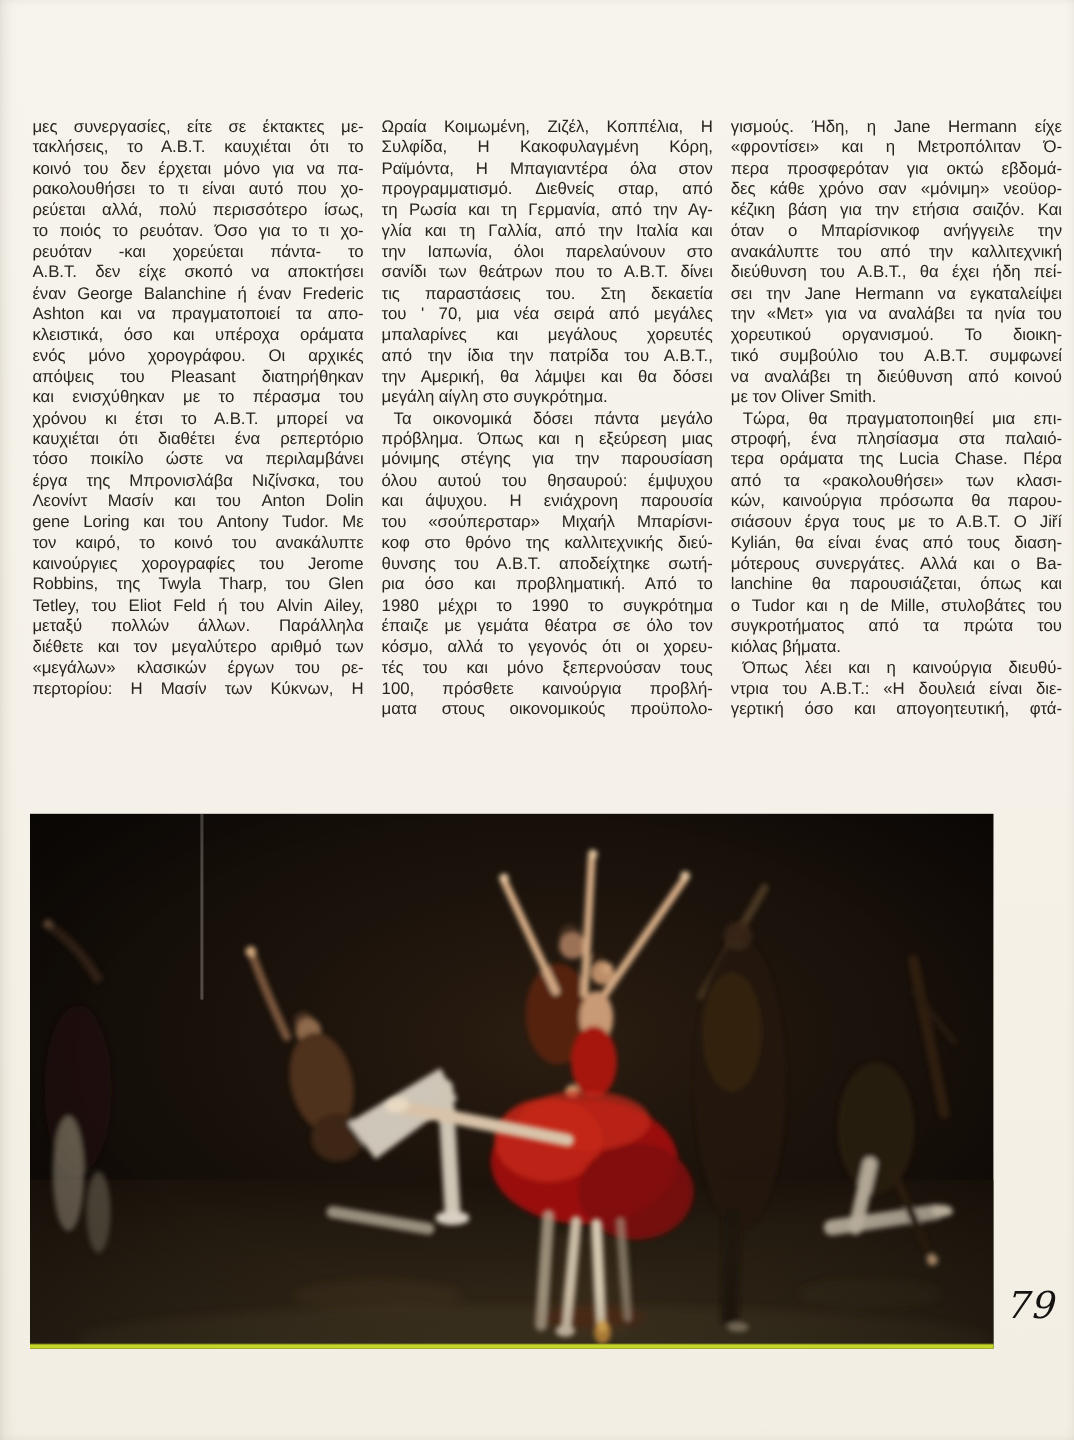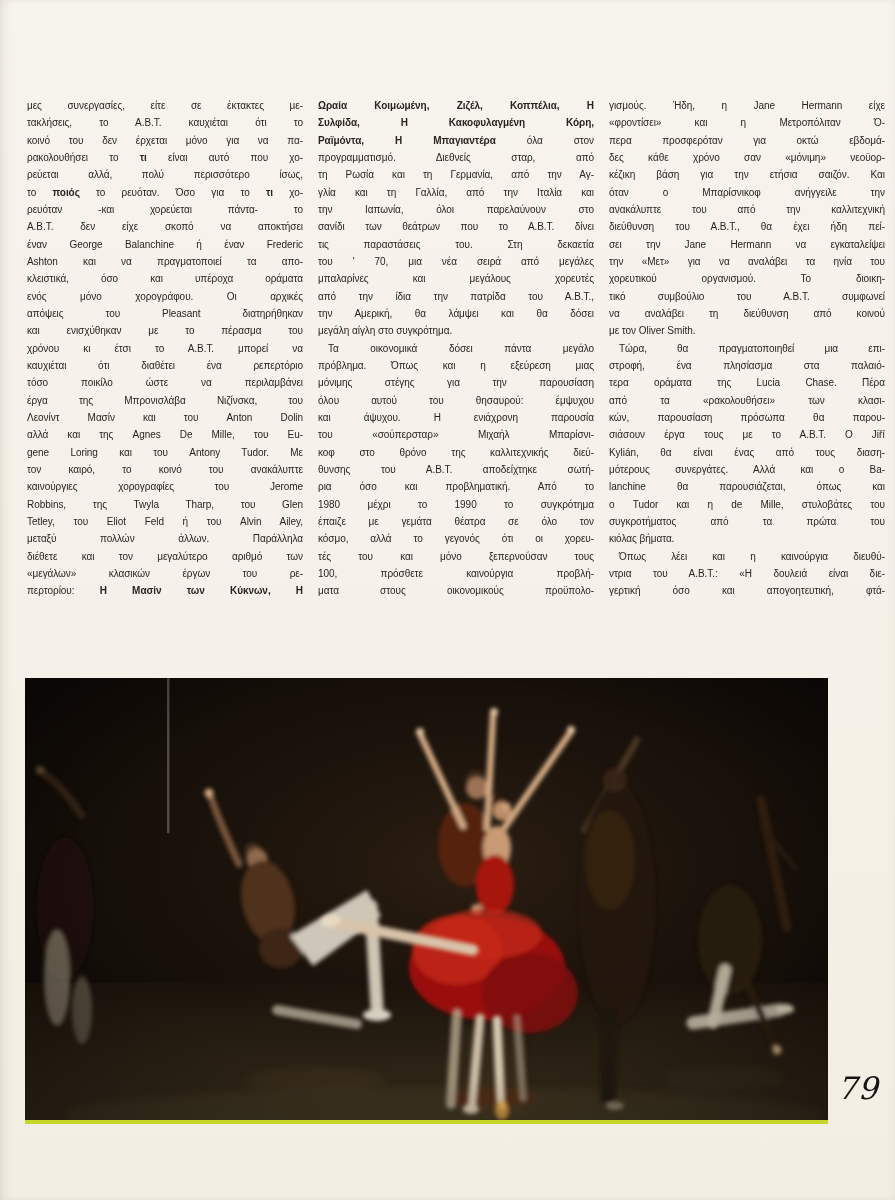--- a/index.html
+++ b/index.html
@@ -12,27 +12,27 @@
     position:absolute;inset:0;
     background:linear-gradient(180deg,#f7f4ed 0%,#f5f1e8 55%,#f2eee3 100%);
     box-shadow:inset 6px 0 14px -8px rgba(120,110,90,.35), inset -4px 0 10px -8px rgba(120,110,90,.25);
   }
   .columns{
     position:absolute;left:27px;top:97px;width:858px;
     display:flex;gap:15px;
   }
   .col{
     width:276px;height:505px;overflow:hidden;
-    font-size:10px;line-height:17.33px;color:#29241f;
+    font-size:14px;line-height:17.33px;color:#29241f;
     letter-spacing:-0.05px;
   }
   .line{text-align:justify;text-align-last:justify;}
   .line.end{text-align-last:left;}
   .line.ind{text-indent:10px;}
-  .line .b{font-weight:bold;}
+  .line .b{font-weight:normal;}
   .photo{
     position:absolute;left:25px;top:678px;width:803px;height:446px;
     display:block;
   }
   .pageno{
     position:absolute;left:840px;top:1070px;width:52px;
     font-family:"DejaVu Serif", serif;font-style:italic;
     font-size:31px;color:#161412;letter-spacing:1px;
     transform:skewX(-4deg);
   }
@@ -56,21 +56,20 @@
         <div class="line"><span>Ashton και να πραγματοποιεί τα απο-</span></div>
         <div class="line"><span>κλειστικά, όσο και υπέροχα οράματα</span></div>
         <div class="line"><span>ενός μόνο χορογράφου. Οι αρχικές</span></div>
         <div class="line"><span>απόψεις του Pleasant διατηρήθηκαν</span></div>
         <div class="line"><span>και ενισχύθηκαν με το πέρασμα του</span></div>
         <div class="line"><span>χρόνου κι έτσι το Α.Β.Τ. μπορεί να</span></div>
         <div class="line"><span>καυχιέται ότι διαθέτει ένα ρεπερτόριο</span></div>
         <div class="line"><span>τόσο ποικίλο ώστε να περιλαμβάνει</span></div>
         <div class="line"><span>έργα της Μπρονισλάβα Νιζίνσκα, του</span></div>
         <div class="line"><span>Λεονίντ Μασίν και του Anton Dolin</span></div>
-        <div class="line"><span>αλλά και της Agnes De Mille, του Eu-</span></div>
         <div class="line"><span>gene Loring και του Antony Tudor. Με</span></div>
         <div class="line"><span>τον καιρό, το κοινό του ανακάλυπτε</span></div>
         <div class="line"><span>καινούργιες χορογραφίες του Jerome</span></div>
         <div class="line"><span>Robbins, της Twyla Tharp, του Glen</span></div>
         <div class="line"><span>Tetley, του Eliot Feld ή του Alvin Ailey,</span></div>
         <div class="line"><span>μεταξύ πολλών άλλων. Παράλληλα</span></div>
         <div class="line"><span>διέθετε και τον μεγαλύτερο αριθμό των</span></div>
         <div class="line"><span>«μεγάλων» κλασικών έργων του ρε-</span></div>
         <div class="line"><span>περτορίου: </span><span class="b">Η Μασίν των Κύκνων, Η</span></div>
       </div>
@@ -117,21 +116,21 @@
         <div class="line"><span>σει την Jane Hermann να εγκαταλείψει</span></div>
         <div class="line"><span>την «Μετ» για να αναλάβει τα ηνία του</span></div>
         <div class="line"><span>χορευτικού οργανισμού. Το διοικη-</span></div>
         <div class="line"><span>τικό συμβούλιο του Α.Β.Τ. συμφωνεί</span></div>
         <div class="line"><span>να αναλάβει τη διεύθυνση από κοινού</span></div>
         <div class="line end"><span>με τον Oliver Smith.</span></div>
         <div class="line ind"><span>Τώρα, θα πραγματοποιηθεί μια επι-</span></div>
         <div class="line"><span>στροφή, ένα πλησίασμα στα παλαιό-</span></div>
         <div class="line"><span>τερα οράματα της Lucia Chase. Πέρα</span></div>
         <div class="line"><span>από τα «ρακολουθήσει» των κλασι-</span></div>
-        <div class="line"><span>κών, παρουσίαση πρόσωπα θα παρου-</span></div>
+        <div class="line"><span>κών, καινούργια πρόσωπα θα παρου-</span></div>
         <div class="line"><span>σιάσουν έργα τους με το Α.Β.Τ. Ο Jiří</span></div>
         <div class="line"><span>Kylián, θα είναι ένας από τους διαση-</span></div>
         <div class="line"><span>μότερους συνεργάτες. Αλλά και ο Ba-</span></div>
         <div class="line"><span>lanchine θα παρουσιάζεται, όπως και</span></div>
         <div class="line"><span>ο Tudor και η de Mille, στυλοβάτες του</span></div>
         <div class="line"><span>συγκροτήματος από τα πρώτα του</span></div>
         <div class="line end"><span>κιόλας βήματα.</span></div>
         <div class="line ind"><span>Όπως λέει και η καινούργια διευθύ-</span></div>
         <div class="line"><span>ντρια του Α.Β.Τ.: «Η δουλειά είναι διε-</span></div>
         <div class="line"><span>γερτική όσο και απογοητευτική, φτά-</span></div>

